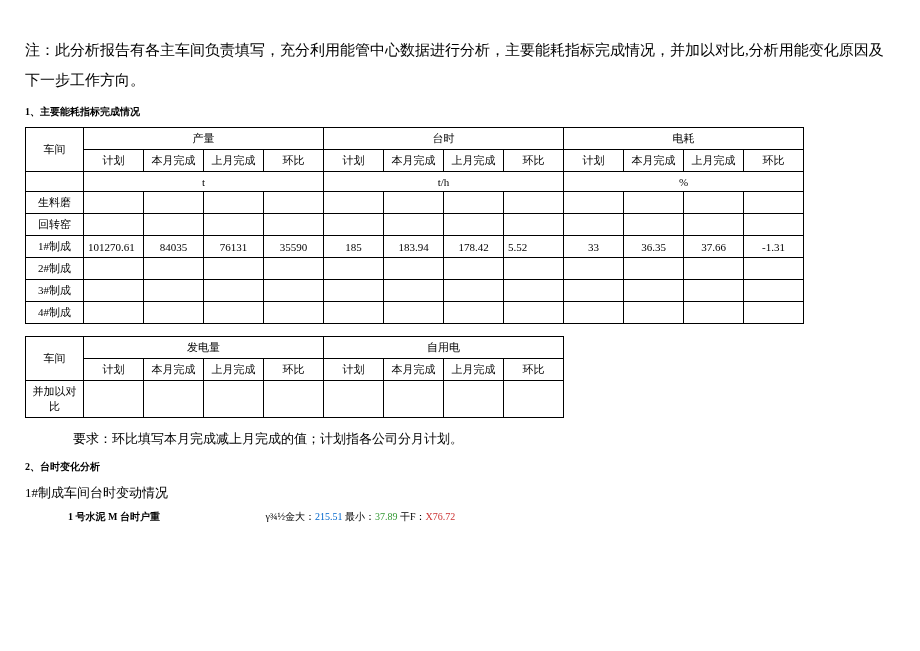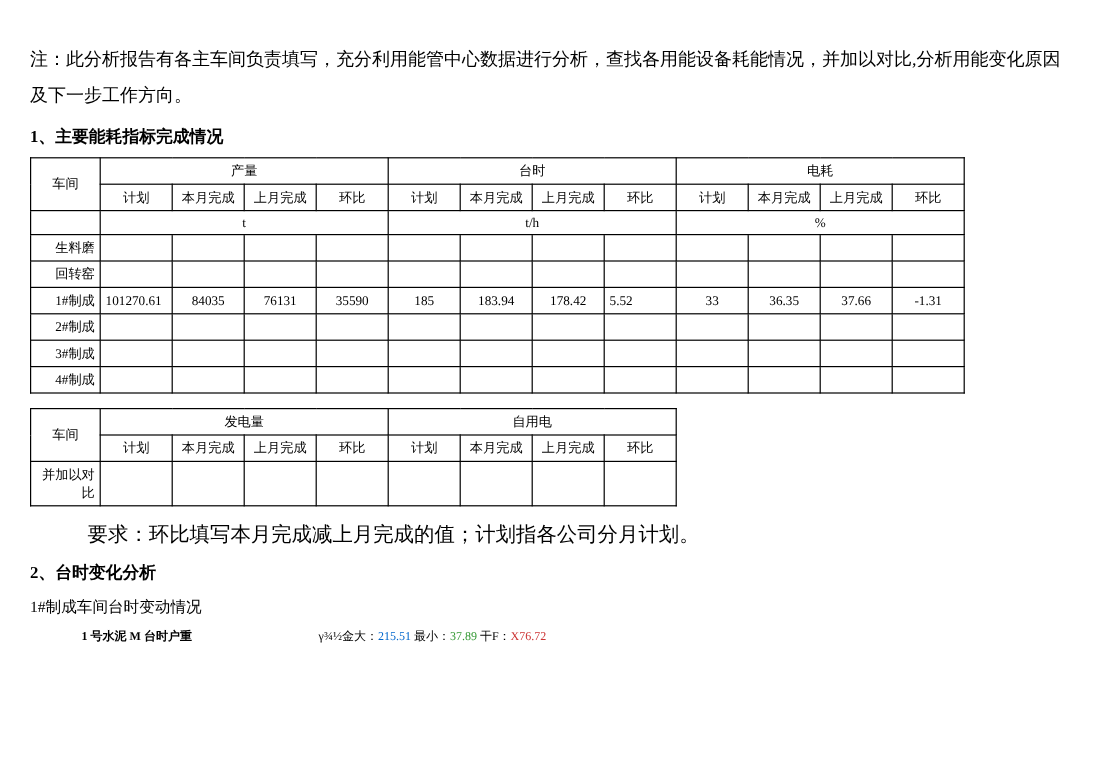--- a/index.html
+++ b/index.html
@@ -14,21 +14,21 @@
       background: #fff;
       padding: 35px 25px;
       width: 920px;
     }
     .note {
       font-size: 15px;
       line-height: 2;
       margin-bottom: 10px;
     }
     .section-title {
-      font-size: 14px;
+      font-size: 10px;
       font-weight: bold;
       margin-top: 8px;
       margin-bottom: 8px;
     }
     table {
       border-collapse: collapse;
       margin-bottom: 12px;
     }
     th, td {
       border: 1px solid #000;
@@ -40,29 +40,29 @@
       vertical-align: middle;
     }
     .workshop-col {
       width: 58px;
     }
     .data-col {
       width: 60px;
       text-align: center;
     }
     .row-label {
-      text-align: right;
+      text-align: center;
       margin-left: 24px;
     }
     .left-cell {
       text-align: left;
       padding-left: 4px;
     }
     .req-text {
-      font-size: 17px;
+      font-size: 13px;
       margin: 8px 0 12px 48px;
     }
     .sub-title {
       font-size: 13px;
       font-weight: normal;
       margin-top: 10px;
       margin-bottom: 8px;
     }
     .stat-line {
       font-size: 10px;
@@ -76,21 +76,21 @@
     .stat-values {
       display: inline;
     }
     .blue { color: #0066cc; }
     .green { color: #339933; }
     .red { color: #cc3333; }
   </style>
 </head>
 <body>
 
-<div class="note">注：此分析报告有各主车间负责填写，充分利用能管中心数据进行分析，查找各用能设备耗能情况，并加以对比,分析用能变化原因及下一步工作方向。</div>
+<div class="note">注：此分析报告有各主车间负责填写，充分利用能管中心数据进行分析，主要能耗指标完成情况，并加以对比,分析用能变化原因及下一步工作方向。</div>
 
 <div class="section-title">1、主要能耗指标完成情况</div>
 
 <table>
   <tbody>
       <tr>
     <td class="workshop-col" rowspan="2">车间</td>
     <td class="data-col" colspan="4">产量</td>
     <td class="data-col" colspan="4">台时</td>
     <td class="data-col" colspan="4">电耗</td>

